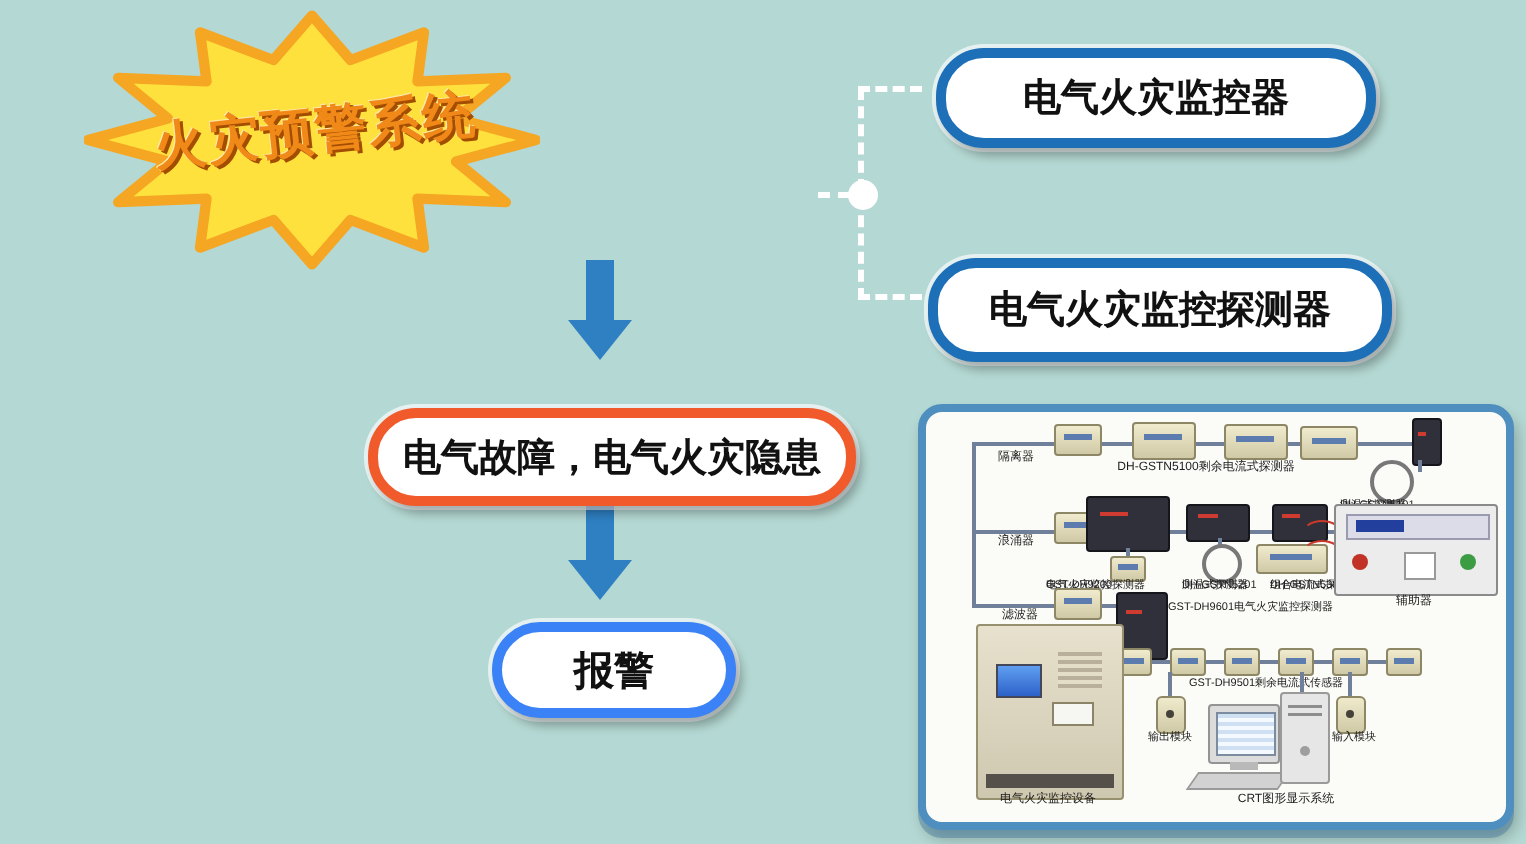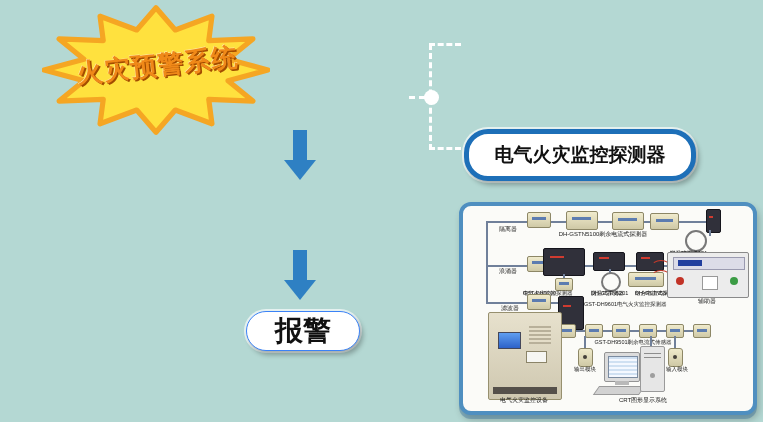--- a/index.html
+++ b/index.html
@@ -8,21 +8,21 @@
   
   .star-wrap{position:absolute;left:42px;top:4px;width:228px;height:132px;}
   .star-label{position:absolute;left:55px;top:48px;width:205px;text-align:center;
     font-size:26px;font-weight:bold;color:#f08918;transform:rotate(-6deg);letter-spacing:1px;
     text-shadow:1.5px 1.5px 0 #a34d00, -0.5px -0.5px 0 #ffe9a8;z-index:2;}
   
   .pill{position:absolute;background:#fff;display:flex;align-items:center;justify-content:center;
     font-weight:bold;color:#111;box-shadow:3px 4px 5px rgba(0,0,0,.28), 0 0 0 2px rgba(255,255,255,.65);}
   .pill-red{left:208px;top:81px;width:196px;height:40px;border:5px solid #e2392c;border-radius:26px;font-size:20px;z-index:3;}
   .pill-orange{left:184px;top:204px;width:234px;height:39px;border:5px solid #f15b2b;border-radius:24px;font-size:19px;}
-  .pill-blue-sm{left:246px;top:311px;width:112px;height:38px;border:1px solid #3b82f6;border-radius:24px;font-size:28px;}
+  .pill-blue-sm{left:246px;top:311px;width:112px;height:38px;border:5px solid #3b82f6;border-radius:24px;font-size:20px;}
   .box-blue{background:#fff;position:absolute;border:5px solid #1d6fb8;border-radius:24px;
     display:flex;align-items:center;justify-content:center;font-weight:bold;font-size:19px;color:#111;
     box-shadow:3px 4px 5px rgba(0,0,0,.28), 0 0 0 2px rgba(255,255,255,.65);}
   .box1{left:468px;top:24px;width:210px;height:40px;}
   .box2{left:464px;top:129px;width:222px;height:42px;}
   
   .vdash{position:absolute;left:429px;top:44px;height:106px;width:0;border-left:3px dashed #fff;}
   .hdash{position:absolute;height:0;border-top:3px dashed #fff;}
   .hdash.t{left:429px;top:43px;width:32px;}
   .hdash.b{left:429px;top:147px;width:32px;}
@@ -82,29 +82,35 @@
   </div>
   <div class="star-label">火灾预警系统</div>
 
 
   <div class="vdash"></div>
   <div class="hdash t"></div>
   <div class="hdash b"></div>
   <div class="hdash m"></div>
   <div class="dot"></div>
 
+  <div class="box-blue box1">
+    <span>电气火灾监控器</span>
+  </div>
   <div class="box-blue box2">
     <span>电气火灾监控探测器</span>
   </div>
 
   <div class="arr-shaft a1s"></div>
   <div class="arr-head a1h"></div>
   <div class="arr-shaft a2s"></div>
   <div class="arr-head a2h"></div>
 
+  <div class="pill pill-orange">
+    <span>电气故障，电气火灾隐患</span>
+  </div>
   <div class="pill pill-blue-sm">
     <span>报警</span>
   </div>
 
   <div class="panel">
 
     <div class="linev" style="left:23px;top:15px;height:82px;"></div>
     <div class="lineh" style="left:23px;top:15px;width:227px;"></div>
     <div class="lineh" style="left:23px;top:59px;width:181px;"></div>
     <div class="lineh" style="left:23px;top:96px;width:72px;"></div>

